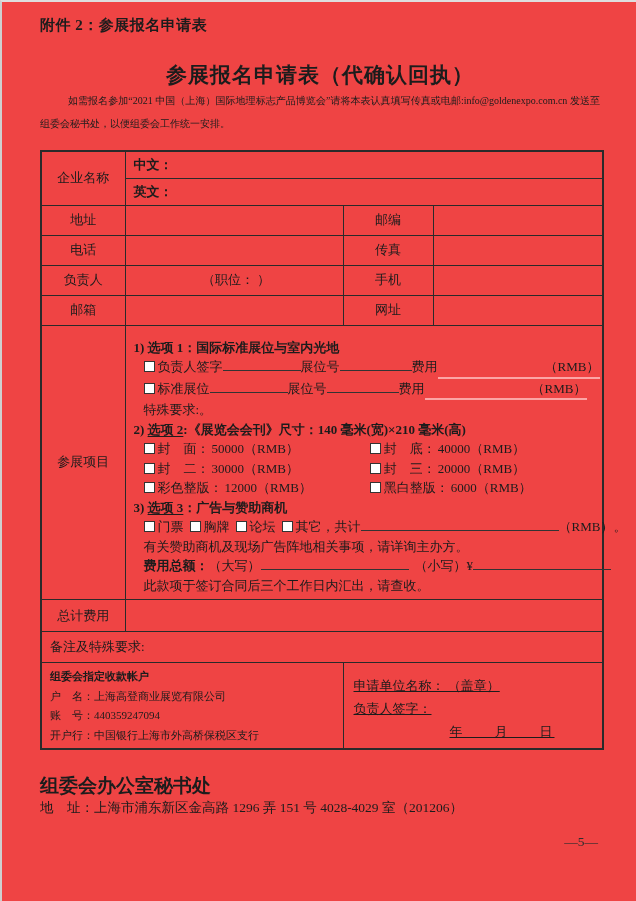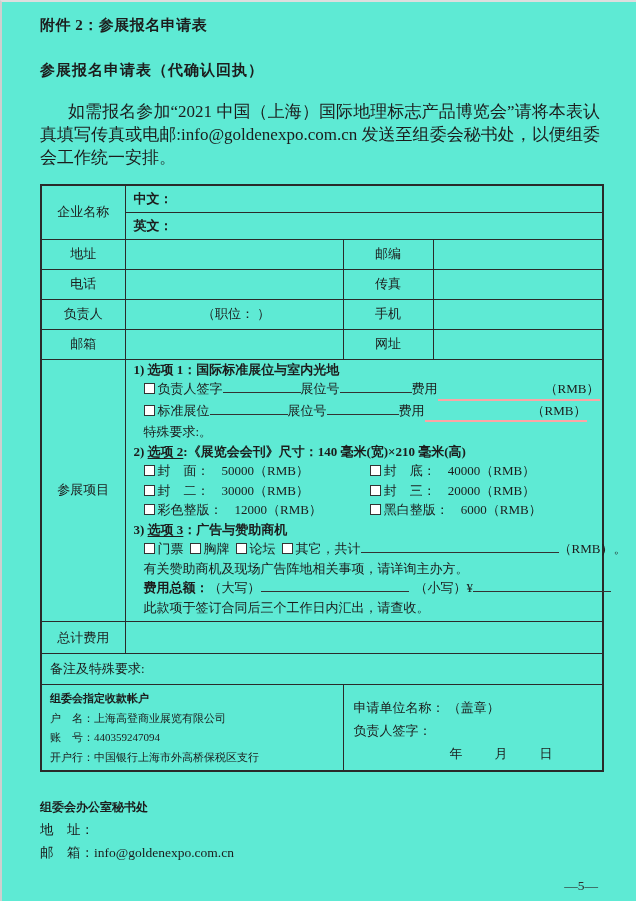--- a/index.html
+++ b/index.html
@@ -1,66 +1,66 @@
 <!DOCTYPE html>
 <html><head>
 <meta charset="utf-8">
 <style>
   * { margin:0; padding:0; box-sizing:border-box; }
   html,body { background:#fff; }
   .page {
     position:relative;
     width:636px; height:901px;
-    background:#5eead4;
+    background:#ef4444;
     color:#1c1c1c;
     font-family:"Liberation Serif","DejaVu Serif",serif;
     border-left:2px solid #cfcfcf;
     border-top:2px solid #dedede;
     overflow:hidden;
   }
   .content { padding:10px 36px 0 38px; }
 
   .attachment-heading { font-size:15px; font-weight:bold; margin-top:4px; letter-spacing:0.5px; }
-  .main-title { font-size:15px; font-weight:bold; margin-top:26px; letter-spacing:1px; }
-  .intro { margin-top:20px; font-size:17px; line-height:23px; text-indent:28px; text-align:justify; }
+  .main-title { text-align:center; font-size:21px; font-weight:bold; margin-top:26px; letter-spacing:1px; }
+  .intro { font-size:10px; line-height:23px; text-indent:28px; text-align:justify; }
 
   table.form { border-collapse:collapse; width:562px; margin-top:15px; table-layout:fixed; }
   table.form { border:2px solid #2a2a2a; }
   table.form td { border:1px solid #2a2a2a; font-size:13px; vertical-align:middle; }
   td.lab { text-align:center; }
   td.val { padding-left:8px; }
   .h27 { height:27px;font-weight:bold; } .h30 { height:30px; } .h32 { height:32px; }
 
-  .items-cell { padding:0 6px 4px 8px; vertical-align:top; }
+  .items-cell { padding:12px 6px 4px 8px; vertical-align:top; }
   .items-cell .ln { line-height:19.5px; white-space:nowrap; }
   .opt-h { font-weight:bold; line-height:19.5px; }
   .ul { text-decoration:underline; text-underline-offset:2px; }
   .cb {
     display:inline-block; width:11px; height:11px;
     border:1px solid #333; margin-right:3px; vertical-align:-1px; background:#fff;
   }
   .indent { padding-left:10px; }
   .blank { display:inline-block; border-bottom:1px solid #333; height:13px; vertical-align:baseline; }
   .w78 { width:78px; } .w72 { width:72px; } .w150 { width:148px; } .w140 { width:138px; } .w198 { width:198px; }
   .blankrmb { display:inline-block; border-bottom:2px solid #fca5a5; width:162px; text-align:right; }
   .prow { display:flex; line-height:19.5px; padding-left:10px; }
   .pitem { width:232px; white-space:nowrap; }
-  .pitem .pv { margin-left:12px; }
+  .pitem .pv { margin-left:2px; }
   .gap { display:inline-block; width:6px; }
 
   .remarks-cell { padding-left:8px; height:31px;margin-left:16px; }
   .payment-cell { padding:4px 6px 3px 8px; vertical-align:top; }
   .payment-cell div { line-height:19.5px; font-size:11px; }
   .payment-heading { font-weight:bold; }
-  .applicant-cell { padding:8px 0 3px 10px; vertical-align:top; }
+  .applicant-cell { padding:8px 0 3px 10px; vertical-align:top;text-decoration:underline; }
   .applicant-cell div { line-height:23px; font-size:13px; }
   .date-line { padding-left:96px; letter-spacing:2px; }
 
   .footer { margin-top:24px; font-size:13.5px; }
-  .footer-heading { font-weight:bold; font-size:12px; line-height:23px; }
+  .footer-heading { font-weight:bold; font-size:19px; line-height:23px; }
   .f-line { display:flex; line-height:22.5px; }
   .f-left { width:268px; white-space:nowrap; }
   .f-right { white-space:nowrap; }
   .page-number { text-align:right; margin-top:14px; font-size:13.5px; color:#2e2e2e; padding-right:2px; }
 </style>
 </head>
 <body>
 
 <div class="page">
   <div class="content">
@@ -184,22 +184,22 @@
           <div class="date-line">年　　月　　日</div>
         </td>
       </tr>
     </tbody>
       </table>
 
     <div class="footer">
       <div class="footer-heading">组委会办公室秘书处</div>
       <div class="f-line">
         <span>地　址：</span>
+          <span>上海市浦东新区金高路 1296 弄 151 号 4028-4029 室（201206）</span>
       </div>
       <div class="f-line">
-        <span class="f-right"><span>邮　箱：</span><span>info@goldenexpo.com.cn</span></span>
       </div>
     </div>
 
     <div class="page-number">—5—</div>
 
   </div>
 </div>
 
 </body></html>

